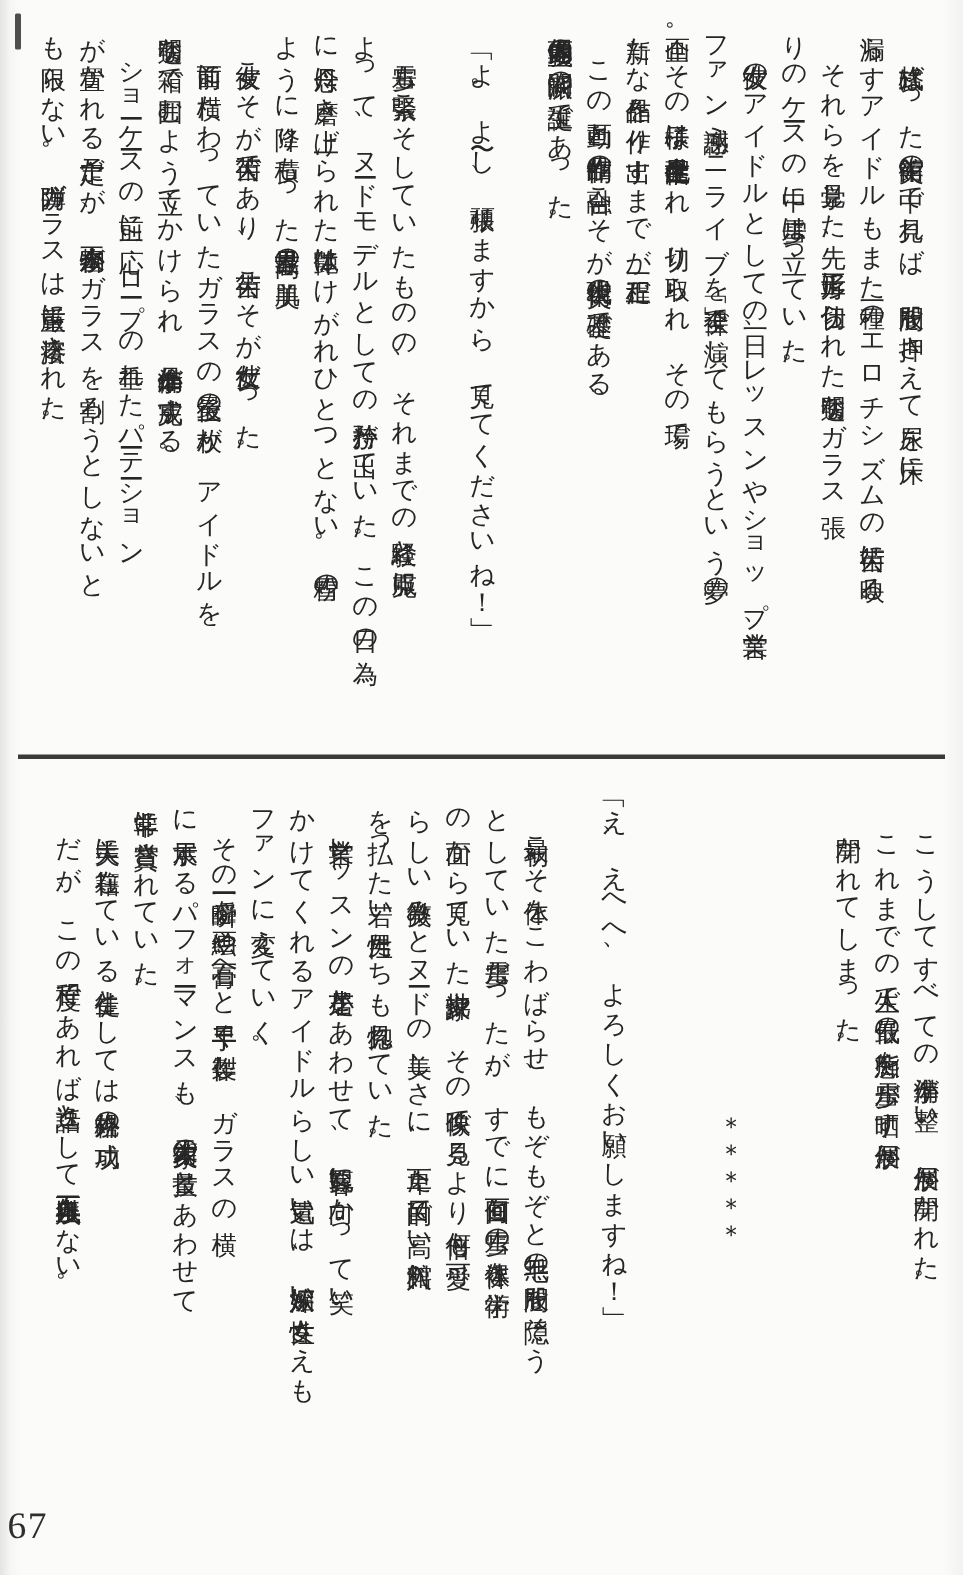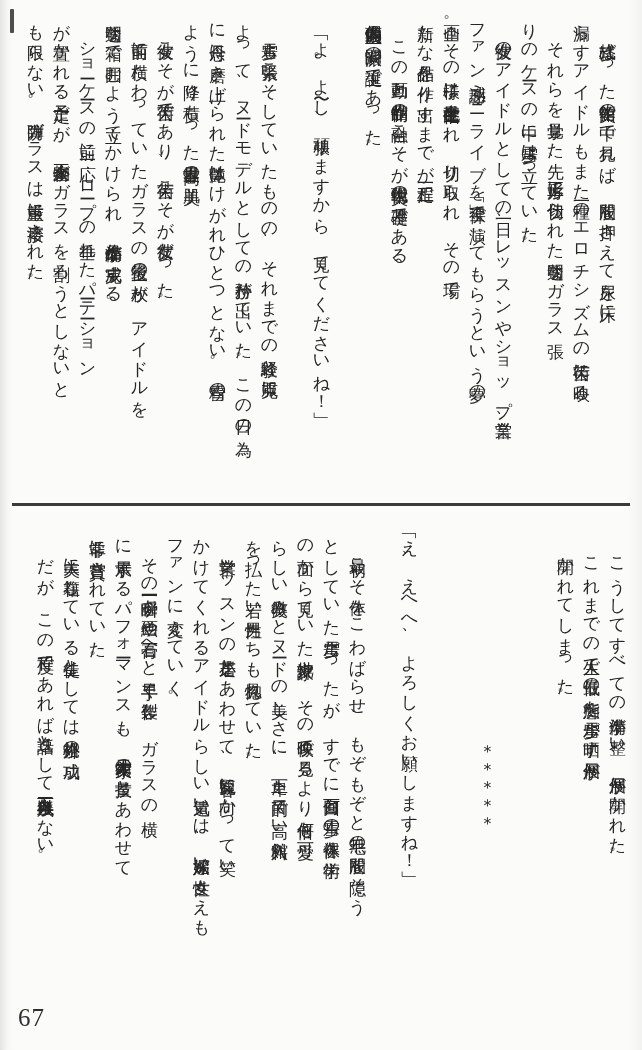--- a/index.html
+++ b/index.html
@@ -25,21 +25,21 @@
   .vtext.top{top:12px;left:14px;width:606px;height:482px;}
   .vtext.bottom{top:528px;left:24px;width:606px;height:494px;}
   p.col{margin:0;}
   p.col.indent{text-indent:17.5px;}
   p.col.stars{padding-top:205px;letter-spacing:1px;}
   .divider{
     position:absolute;left:12px;top:503px;
     width:618px;height:3px;background:#3a3a3a;border:none;margin:0;
   }
   .page-number{
-    position:absolute;left:18px;top:1004px;
+    position:absolute;left:5px;top:1004px;
     font-size:25px;color:#2e2e2e;letter-spacing:1px;
   }
   .artifact{
     position:absolute;left:10px;top:9px;width:4px;height:24px;
     background:#2f2f2f;border-radius:1px;opacity:.85;
   }
 </style>
 </head>
 <body>
 

